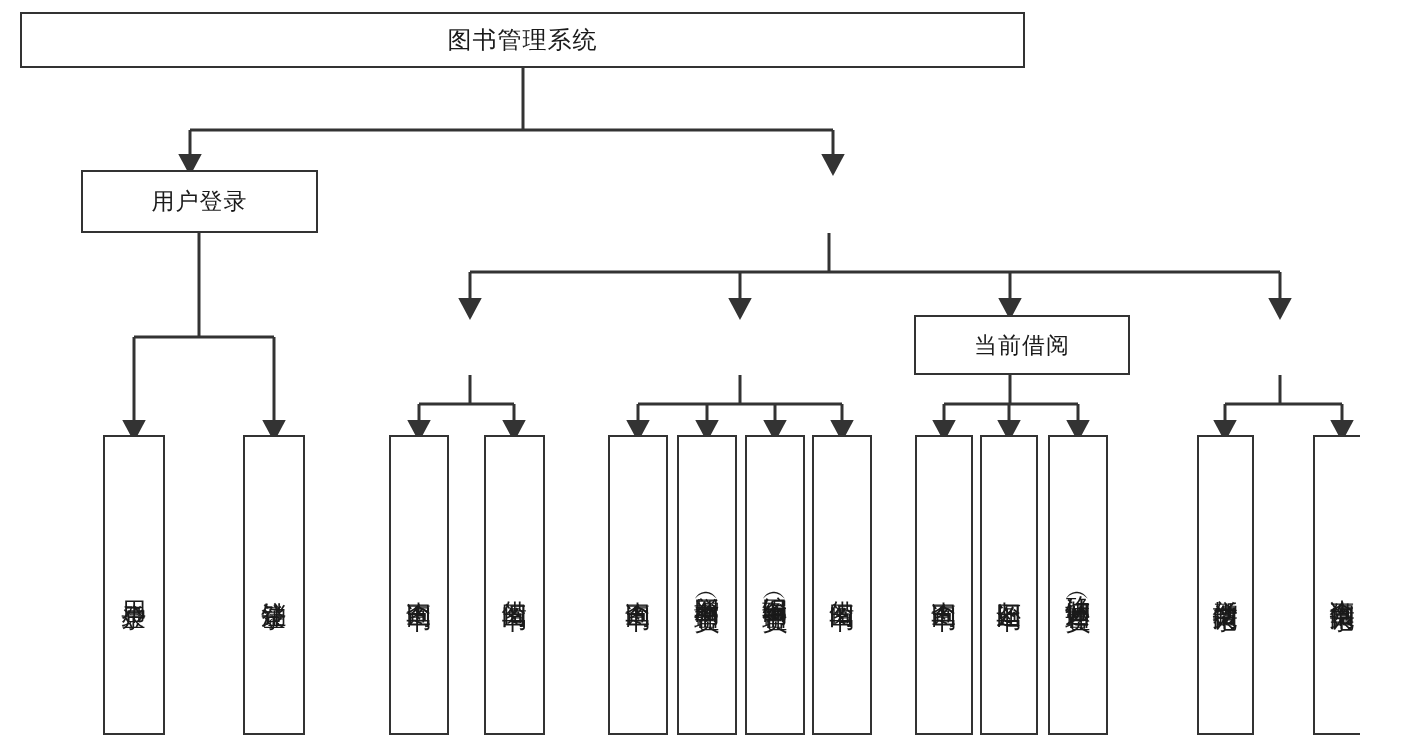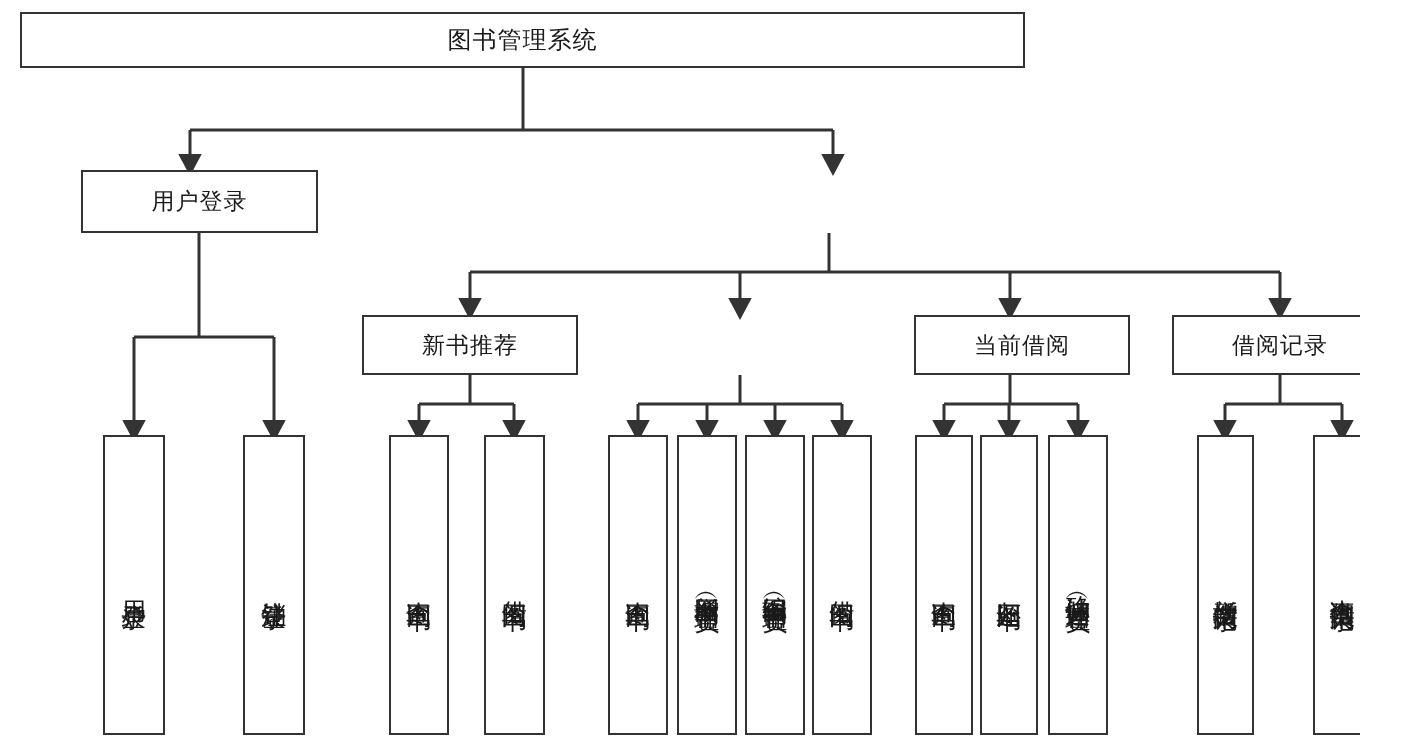--- a/index.html
+++ b/index.html
@@ -123,28 +123,22 @@
   </svg>
 
   <div class="node horiz root" style="left:20px; top:12px; width:1005px; height:56px;">
     <span>图书管理系统</span>
   </div>
 
   <div class="node horiz" style="left:81px; top:170px; width:237px; height:63px;">
     <span>用户登录</span>
   </div>
 
-  <div class="node horiz" style="left:362px; top:315px; width:216px; height:60px;">
-    <span>新书推荐</span>
-  </div>
   <div class="node horiz" style="left:902px; top:315px; width:216px; height:60px;margin-left:12px;">
     <span>当前借阅</span>
-  </div>
-  <div class="node horiz" style="left:1172px; top:315px; width:216px; height:60px;">
-    <span>借阅记录</span>
   </div>
 
   <div class="node vert" style="left:103px; top:435px; width:62px; height:300px;">
     <span class="vlabel">用户登录</span>
   </div>
   <div class="node vert" style="left:243px; top:435px; width:62px; height:300px;">
     <span class="vlabel">注销登录</span>
   </div>
 
   <div class="node vert" style="left:389px; top:435px; width:60px; height:300px;">

